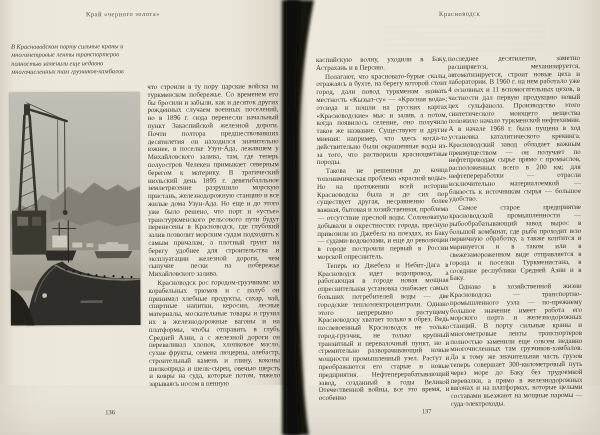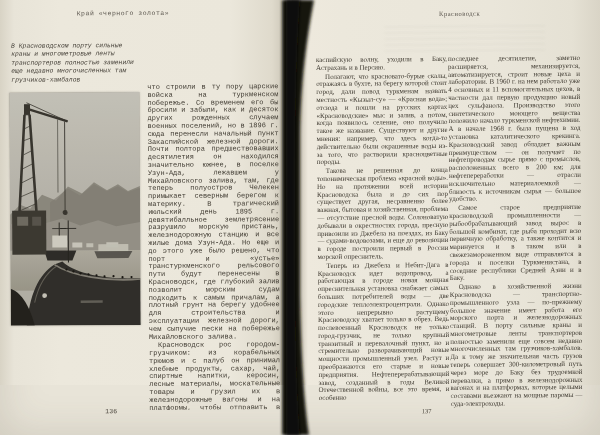--- a/index.html
+++ b/index.html
@@ -4,21 +4,21 @@
 <style>
   html,body { margin:0; padding:0; background:#e8e4d8; }
   .spread {
     position:relative; width:600px; height:435px; overflow:hidden;
     background:#e8e4d8;
     font-family:"Liberation Serif","DejaVu Serif",serif;
     box-shadow: inset 0 0 40px rgba(90,80,60,.18);
   }
   .page { position:absolute; top:0; height:385px; }
   .page-left  { left:0;   width:292px;
-    background:linear-gradient(90deg,#d8d3c5 0,#e8e4d8 14px,#ece8dc 60px,#ebe7db 230px,#dfdacc 272px,#c2bcad 292px);font-family:Liberation Mono, monospace; }
+    background:linear-gradient(90deg,#d8d3c5 0,#e8e4d8 14px,#ece8dc 60px,#ebe7db 230px,#dfdacc 272px,#c2bcad 292px); }
   .page-right { left:292px; width:308px;
     background:linear-gradient(90deg,#a8a191 0,#eee9dd 16px,#ece8dc 50px,#eae6da 200px,#e5e1d4 280px,#d9d4c6 308px); }
   .content { position:absolute; left:0; top:0; right:0; bottom:0; }
   .page-left  .content { transform:rotate(-0.35deg); }
   .page-right .content { transform:rotate(-0.45deg); }
 
   .running-header { position:absolute; font-size:6.5px; letter-spacing:.5px; color:#5c574f; white-space:nowrap; }
   .rh-left  { left:58px;  top:10px; width:132px; text-align:center; }
   .rh-right { left:106px; top:10px; width:126px; text-align:center; }
 

